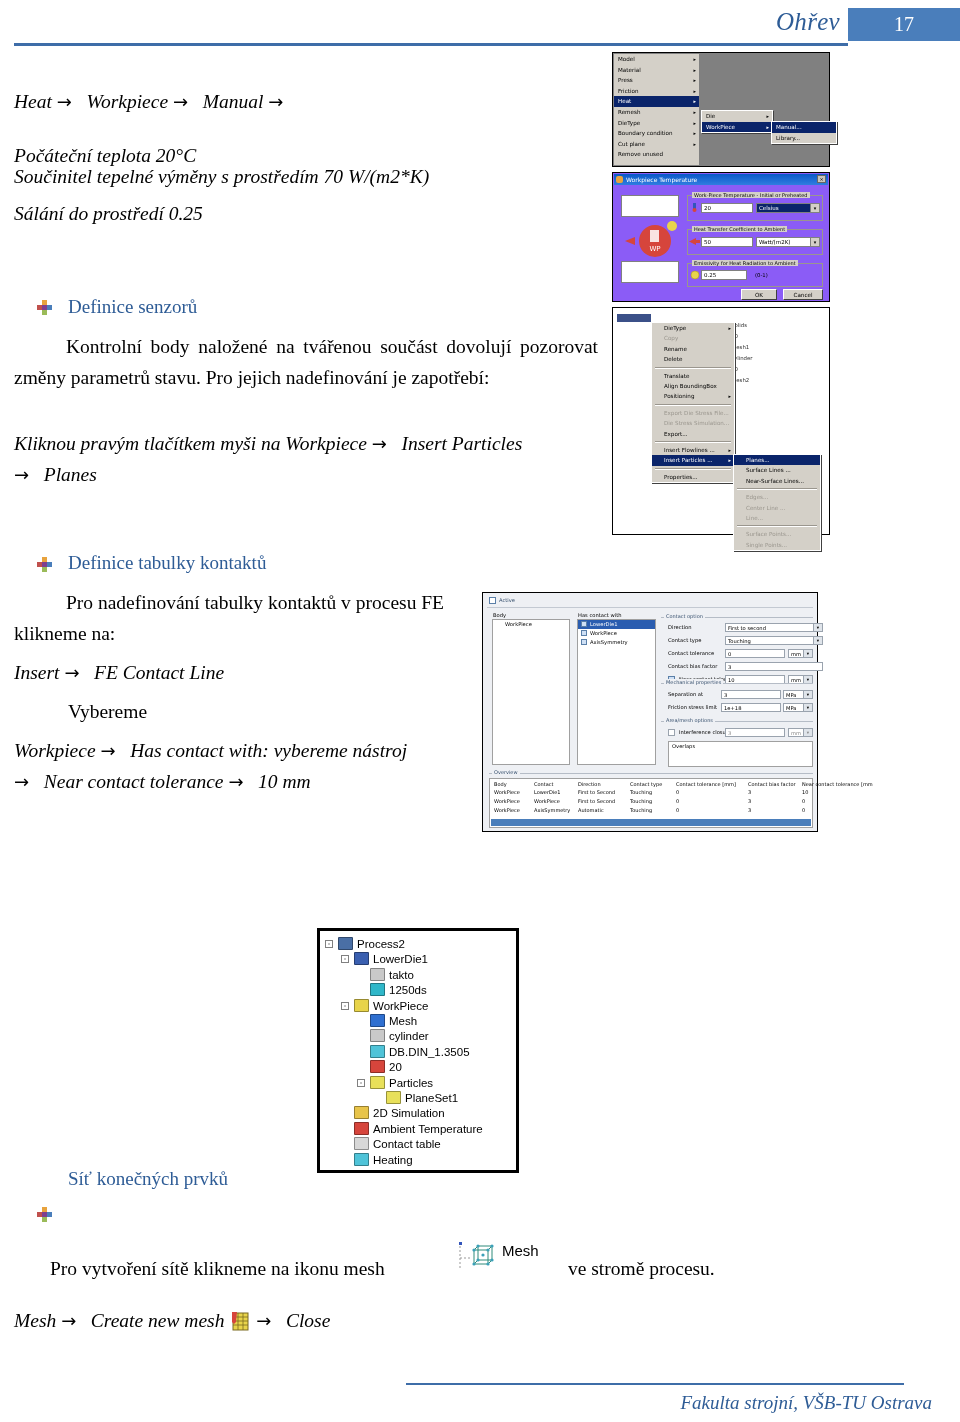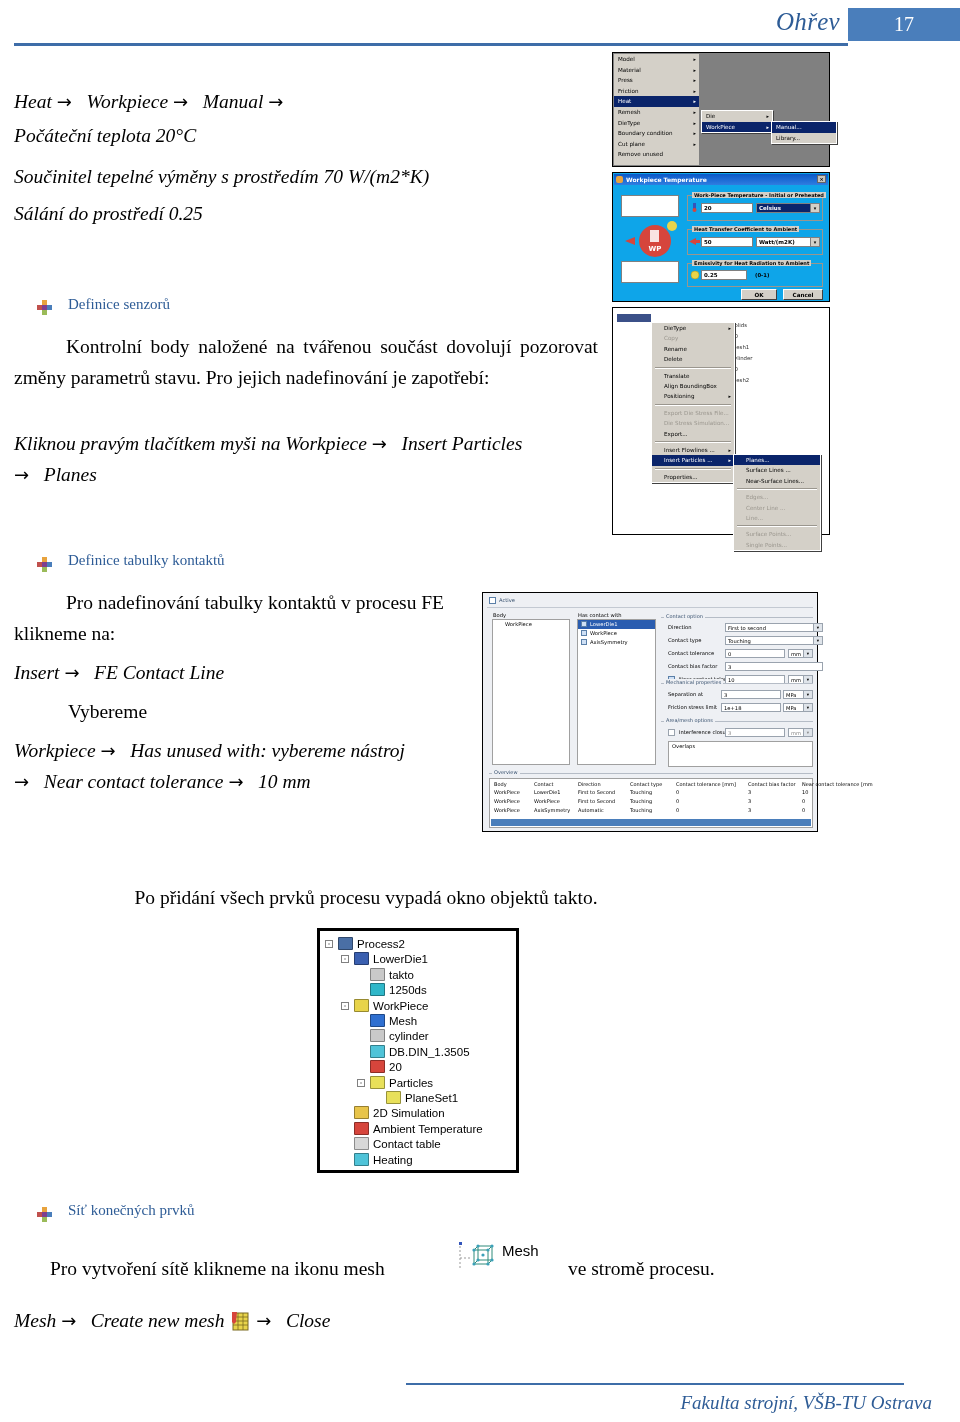--- a/index.html
+++ b/index.html
@@ -26,21 +26,21 @@
     position:absolute; left:14px; top:43px; width:834px; height:3px;
     background:#3E6DA8;
   }
 
   
   .tx{position:absolute; font-size:19.5px; line-height:31px;}
   .it{font-style:italic;}
   .just{text-align:justify;}
   .arw{font-family:"DejaVu Sans", sans-serif; font-style:normal; font-size:18px;}
 
-  .hd-item{position:absolute; font-size:15px; color:#2E5C96;
+  .hd-item{position:absolute; font-size:19px; color:#2E5C96;
            font-family:"Liberation Serif", serif;}
   .blt{
     position:absolute; width:15px; height:15px;
   }
   .blt i{position:absolute;display:block;}
   .blt .a{left:5px;top:0px;width:5px;height:6px;background:#E8A33D;}
   .blt .b{left:0px;top:5px;width:6px;height:5px;background:#C0504D;}
   .blt .c{left:9px;top:5px;width:6px;height:5px;background:#4A7EBB;}
   .blt .d{left:5px;top:9px;width:5px;height:6px;background:#9BBB59;}
   .blt .e{left:5px;top:5px;width:5px;height:5px;background:#7F3F8F;}
@@ -71,23 +71,22 @@
   }
   .mnu-sub2{
     position:absolute; left:158px; top:68px; width:66px;
     background:#d4d0c8; border:1px solid #fff; box-sizing:border-box;
     box-shadow:1px 1px 0 #404040;
   }
 
   
   .dlg{
     position:absolute; left:0; top:0; width:100%; height:100%;
-    background:#0ea5e9; border:1px solid #000; box-sizing:border-box;
+    background:#8b5cf6; border:1px solid #000; box-sizing:border-box;
     font-family:"DejaVu Sans", sans-serif;
-    font-weight:bold;
   }
   .dlg-tb{
     position:absolute; left:1px; right:1px; top:1px; height:11px;
     background:linear-gradient(#0A58C8,#2F7DE0);
     color:#fff; font-size:6px; line-height:11px; padding-left:12px;
     box-sizing:border-box;
   }
   .dlg-tb .ic{position:absolute;left:2px;top:2px;width:7px;height:7px;
     background:#E8A33D;border-radius:2px;}
   .dlg-tb .x{position:absolute;right:2px;top:1px;width:9px;height:8px;
@@ -187,21 +186,21 @@
   </div>
 
   <div class="tx it" style="left:14px; top:86px; width:580px;">
     <span>Heat</span>
     <span class="arw">→</span>&nbsp;&nbsp;
     <span>Workpiece</span>
     <span class="arw">→</span>&nbsp;&nbsp;
     <span>Manual</span>
     <span class="arw">→</span>
   </div>
-  <div class="tx it" style="left:14px; top:120px; width:580px;font-style:italic;">Počáteční teplota 20°C</div>
+  <div class="tx it" style="left:14px; top:140px; width:580px;font-style:italic;">Počáteční teplota 20°C</div>
   <div class="tx it" style="left:14px; top:161px; width:600px;">Součinitel tepelné výměny s prostředím 70 W/(m2*K)</div>
   <div class="tx it" style="left:14px; top:198px; width:580px;">Sálání do prostředí 0.25</div>
 
   <div class="blt" style="left:37px; top:300px;">
     <i class="a"></i>
       <i class="b"></i>
       <i class="c"></i>
       <i class="d"></i>
       <i class="e"></i>
   </div>
@@ -231,37 +230,36 @@
   <div class="tx it" style="left:14px; top:657px; width:456px;">
     <span>Insert</span>
     <span class="arw">→</span>&nbsp;&nbsp;
     <span>FE Contact Line</span>
   </div>
   <div class="tx" style="left:68px; top:696px; width:456px;">Vybereme</div>
 
   <div class="tx it" style="left:14px; top:735px; width:470px;">
     <span>Workpiece</span>
     <span class="arw">→</span>&nbsp;&nbsp;
-    <span>Has unused with: vybereme nástroj</span><br>
+    <span>Has contact with: vybereme nástroj</span><br>
     <span class="arw">→</span>&nbsp;&nbsp;
     <span>Near contact tolerance</span>
     <span class="arw">→</span>&nbsp;&nbsp;
     <span>10 mm</span>
   </div>
 
-  <div class="tx" style="left:0px; top:882px; width:732px; text-align:center;">Po přidání všech prvků procesu vypadá okno objektů takto.</div>
 
   <div class="blt" style="left:37px; top:1207px;">
     <i class="a"></i>
       <i class="b"></i>
       <i class="c"></i>
       <i class="d"></i>
       <i class="e"></i>
   </div>
-  <div class="hd-item" style="left:68px; top:1202px;">Síť konečných prvků</div>
+  <div class="hd-item" style="left:68px; top:1168px;">Síť konečných prvků</div>
 
   <div class="tx" style="left:50px; top:1253px; width:400px;">Pro vytvoření sítě klikneme na ikonu mesh</div>
 
   <div class="meshicon" style="left:452px; top:1240px; width:110px; height:32px;">
     <svg width="110" height="32" viewBox="0 0 110 32">
       <rect x="7" y="2" width="3" height="3" fill="#3355bb"></rect>
       <path d="M8 6 L8 30" stroke="#999" stroke-width="1" stroke-dasharray="2,2" fill="none"></path>
       <path d="M8 18 L18 18" stroke="#999" stroke-width="1" stroke-dasharray="2,2" fill="none"></path>
       <g stroke="#2e8b7a" stroke-width="1" fill="none">
         <path d="M22 10 L36 10 L36 24 L22 24 Z"></path>

